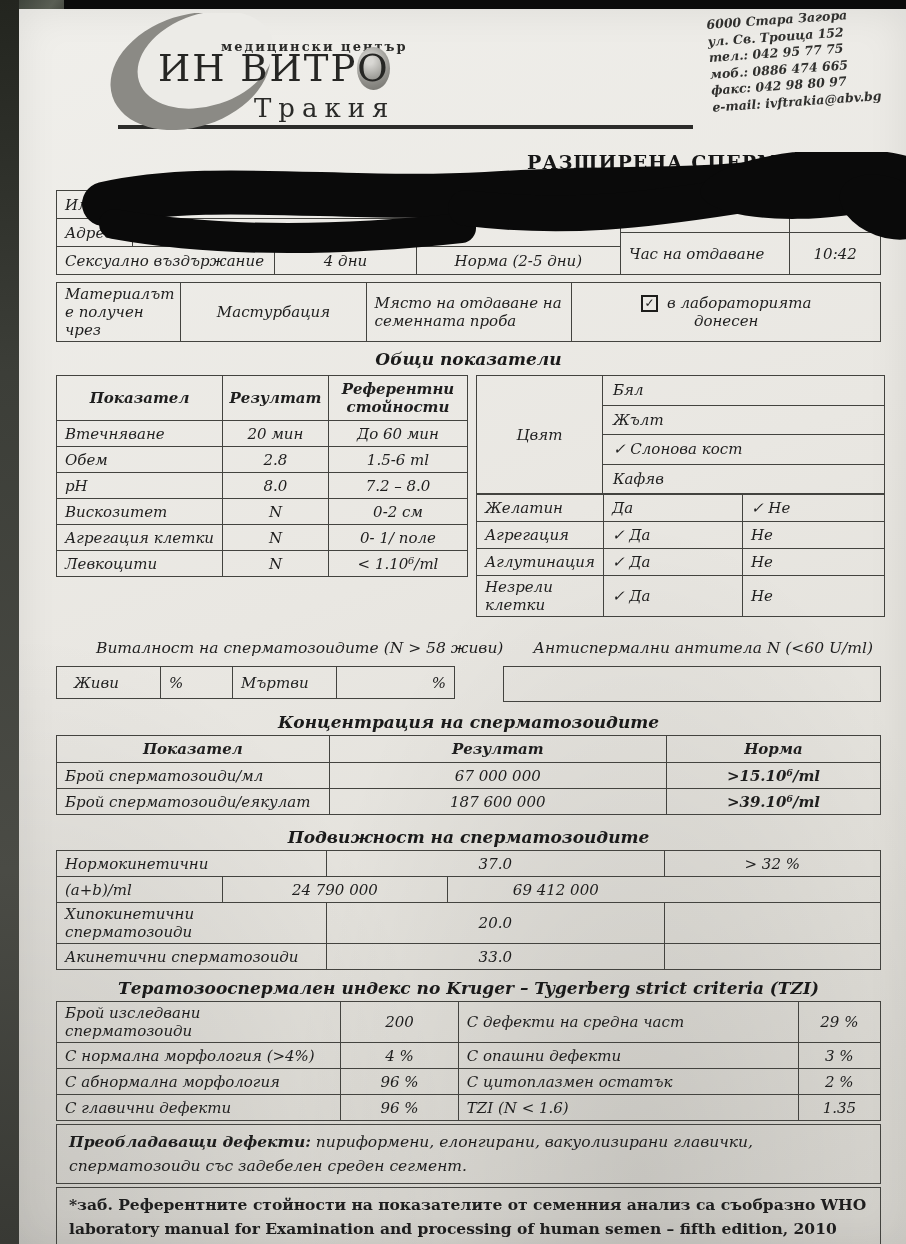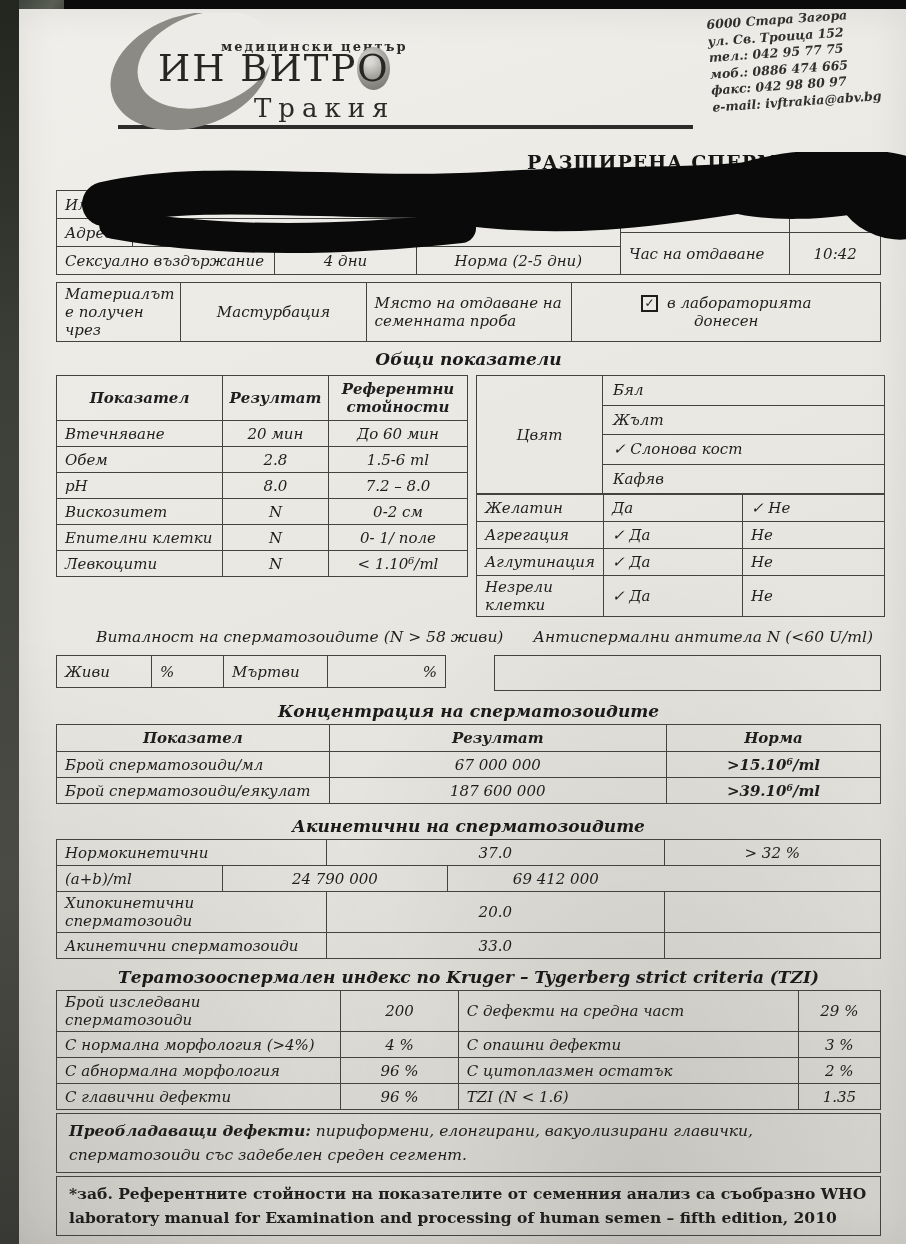--- a/index.html
+++ b/index.html
@@ -79,24 +79,24 @@
   .colorblk .lab{display:flex;align-items:center;justify-content:center;font-style:italic;font-size:15px;
       border-right:1px solid #43433f;box-sizing:border-box;}
   .opts{flex:1;}
   .opts .o{border-top:1px solid #43433f;padding:2px 10px;min-height:24.5px;display:flex;align-items:center;
       font-style:italic;font-size:15px;}
   .opts .o:first-child{border-top:none;}
   .gr .fr .td{min-height:26px;}
   .gr .yes{flex:1;}
   .gr .no{width:142px;}
   
-  .vit-cap{display:flex;justify-content:space-between;margin-top:11px;padding:0 8px 0 40px;
+  .vit-cap{display:flex;justify-content:space-between;margin-top:22px;padding:0 8px 0 40px;
       font-style:italic;font-size:15.5px;}
   .vit-row{display:flex;margin-top:9px;align-items:flex-start;}
-  .vt{width:388px;flex:none;}
+  .vt{width:388px;flex:none;padding-left:9px;}
   .vt .td{min-height:31px;}
   .v1{width:94px;}.v2{width:72px;}.v3{width:104px;text-align:right;}.v4{width:118px;justify-content:flex-end;}
   .ab-box{flex:1;margin-left:48px;height:36px;border:1.5px solid #43433f;box-sizing:border-box;}
   
   .conc .t1{width:33%;}.conc .t2{width:41%;}.conc .t3{width:26%;}
   .conc .hd .td{font-weight:600;min-height:26px;}
   
   .mot .a{width:32.7%;}.mot .v{width:41%;}.mot .nr{width:26.3%;}
   .mot .a2{width:20%;}.mot .b2{width:27.4%;}.mot .c2{width:26.3%;}.mot .d2{width:26.3%;}
   
@@ -205,21 +205,21 @@
           <div class="td n">pH</div>
           <div class="td r">8.0</div>
           <div class="td f">7.2 – 8.0</div>
         </div>
         <div class="tr">
           <div class="td n">Вискозитет</div>
           <div class="td r">N</div>
           <div class="td f">0-2 см</div>
         </div>
         <div class="tr">
-          <div class="td n">Епителни клетки</div>
+          <div class="td n">Агрегация клетки</div>
           <div class="td r">N</div>
           <div class="td f">0- 1/ поле</div>
         </div>
         <div class="tr">
           <div class="td n">Левкоцити</div>
           <div class="td r">N</div>
           <div class="td f">&lt; 1.10⁶/ml</div>
         </div>
       </div>
       <div class="gr tbl">
@@ -283,21 +283,21 @@
         <div class="td t2 c">67 000 000</div>
         <div class="td t3 c b">&gt;15.10⁶/ml</div>
       </div>
       <div class="tr">
         <div class="td t1">Брой сперматозоиди/еякулат</div>
         <div class="td t2 c">187 600 000</div>
         <div class="td t3 c b">&gt;39.10⁶/ml</div>
       </div>
     </div>
 
-    <div class="sect" style="margin-top:12px">Акинетични на сперматозоидите</div>
+    <div class="sect" style="margin-top:12px">Подвижност на сперматозоидите</div>
     <div class="tbl mot" style="margin-top:3px">
       <div class="tr">
         <div class="td a">Нормокинетични</div>
         <div class="td v c">37.0</div>
         <div class="td nr c">&gt; 32 %</div>
       </div>
       <div class="tr">
         <div class="td a2">(a+b)/ml</div>
         <div class="td b2 c">24 790 000</div>
         <div class="td d2 c">69 412 000</div>

